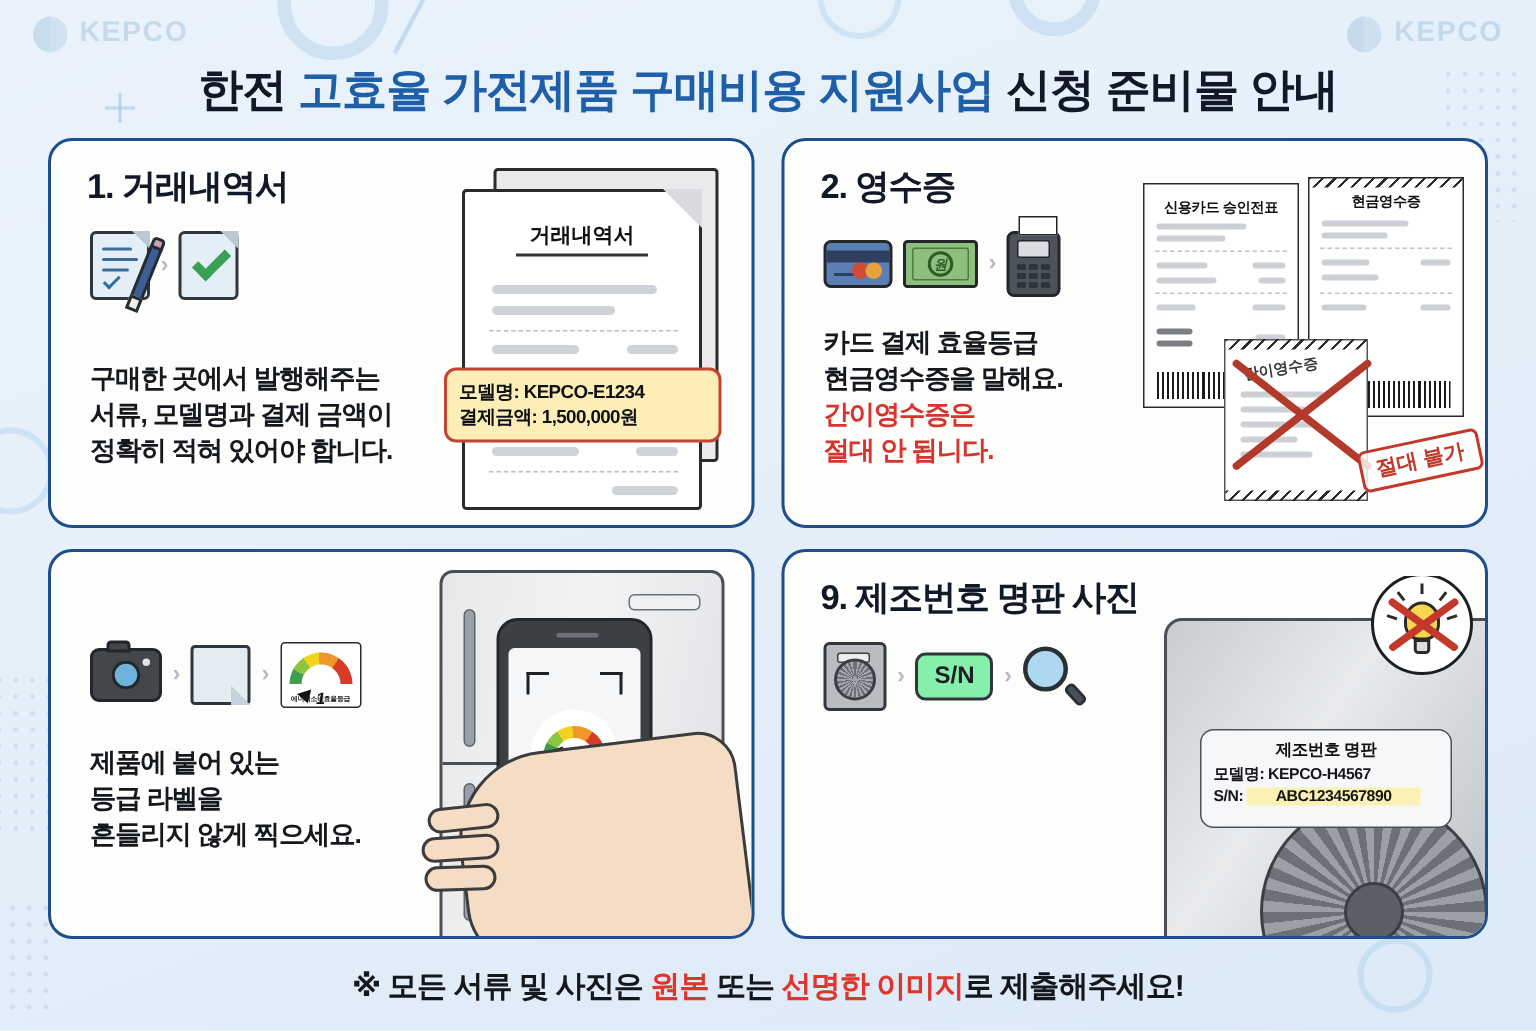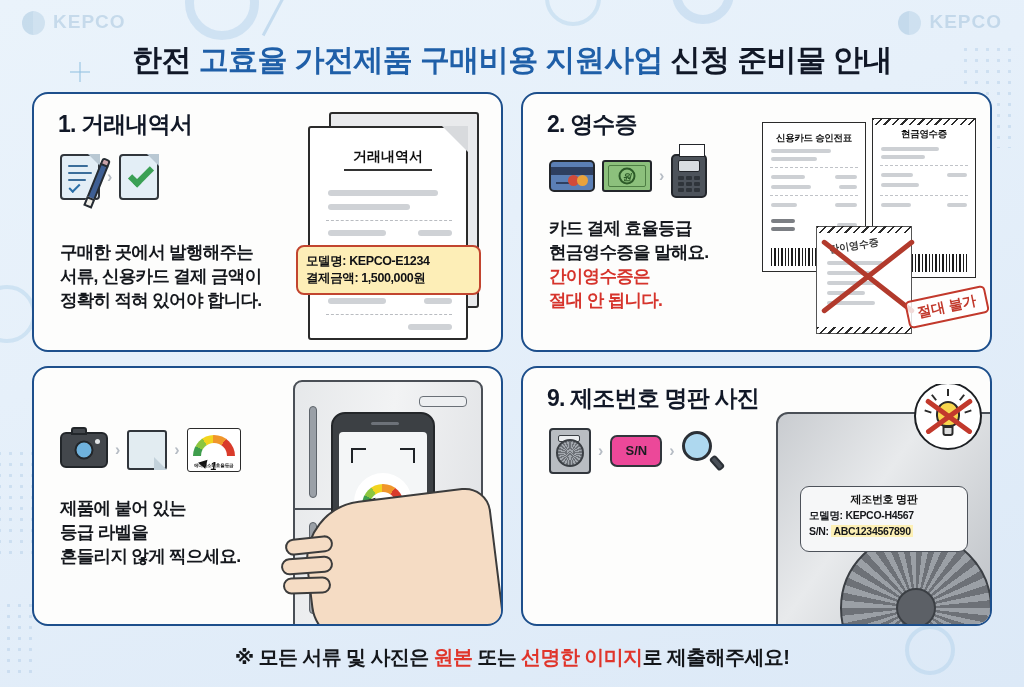--- a/index.html
+++ b/index.html
@@ -198,21 +198,21 @@
   .ac-fan::after{ content:""; position:absolute; left:50%; top:50%;
     transform:translate(-50%,-50%); width:36px; height:36px; border-radius:50%;
     background:#5c6066; border:2px solid #3b3f44; }
   .plate{
     position:absolute; left:22px; top:72px; width:168px; height:66px;
     background:#f6f7f8; border:1.8px solid #4d525a; border-radius:9px;
     padding:5px 8px;
   }
   .plate-title{ font-size:11px; font-weight:800; color:#111; text-align:center; letter-spacing:-.3px; }
   .plate-line{ font-size:10.5px; font-weight:700; color:#14161a; letter-spacing:-.3px; white-space:nowrap; margin-top:2px; }
-  .hl{ background:#fdf0b5; padding:0 2px; }
+  .hl{ background:#fdf0b5; padding:0 19px; }
   .nolight{
     position:absolute; right:8px; top:-2px; width:68px; height:68px;
     background:#fff; border:2.6px solid #1c1f23; border-radius:50%;
   }
   .bulb{ position:absolute; left:50%; top:17px; transform:translateX(-50%);
     width:24px; height:26px; background:#f8d64e; border:2px solid #2a2a2a;
     border-radius:50% 50% 42% 42%; }
   .bulb-base{ position:absolute; left:50%; top:42px; transform:translateX(-50%);
     width:11px; height:10px; background:#ddd; border:2px solid #2a2a2a; border-radius:0 0 3px 3px; }
   .ray{ position:absolute; width:2px; height:7px; background:#2a2a2a; }
@@ -273,22 +273,22 @@
   .ic-photo .curl{ position:absolute; right:-2px; bottom:-2px; width:0; height:0;
     border-right:13px solid transparent; border-bottom:13px solid #c3d2db; }
 
   .ic-appl{ width:42px; height:46px; background:#b9bdc2; border:2px solid #31363c; border-radius:4px; }
   .ic-appl .vent{ position:absolute; left:50%; top:54%; transform:translate(-50%,-50%);
     width:28px; height:28px; border-radius:50%; border:2px solid #3b3f44;
     background:repeating-conic-gradient(from 0deg,#6d7177 0deg 8deg,#a3a8ae 8deg 16deg); }
   .ic-appl .disp{ position:absolute; left:7px; top:5px; width:22px; height:7px;
     background:#eceef0; border:1.5px solid #3b3f44; border-radius:2px; }
 
-  .ic-sn{ width:52px; height:32px; background:#ec4899; border:2px solid #31363c; border-radius:7px;
-    font-size:13px; font-weight:800; color:#1a1d21; line-height:28px; text-align:center; }
+  .ic-sn{ width:52px; height:32px; background:#86efac; border:2px solid #31363c; border-radius:7px;
+    font-size:16px; font-weight:800; color:#1a1d21; line-height:28px; text-align:center; }
   .ic-mag{ width:40px; height:40px; }
   .ic-mag .glass{ position:absolute; left:0; top:0; width:30px; height:30px;
     border-radius:50%; border:3px solid #2b3036; background:#aed8ef; }
   .ic-mag .handle{ position:absolute; right:1px; bottom:0px; width:8px; height:16px;
     background:#4a5058; border:2px solid #2b3036; border-radius:3px; transform:rotate(-42deg); }
 
   
   .footer{
     position:absolute; left:0; bottom:16px; width:100%;
     text-align:center; font-size:20px; font-weight:800;
@@ -348,21 +348,21 @@
       </span>
       <span class="chev">›</span>
       <span class="ic ic-doc">
         <i class="corner"></i>
           <i class="tick-big"></i>
       </span>
     </div>
 
     <div class="body-text" style="top:122px;margin-top:24px;">
       <div>구매한 곳에서 발행해주는</div>
-      <div>서류, 신용카드 결제 금액이</div>
+      <div>서류, 모델명과 결제 금액이</div>
       <div>정확히 적혀 있어야 합니다.</div>
     </div>
 
     <div class="doc-stack">
       <div class="sheet-back"></div>
       <div class="sheet-front">
         <i class="dogear"></i>
         <div class="doc-head">거래내역서</div>
         <i class="doc-underline"></i>
         <i class="bar" style="left:18px;top:62px;width:110px;"></i>

